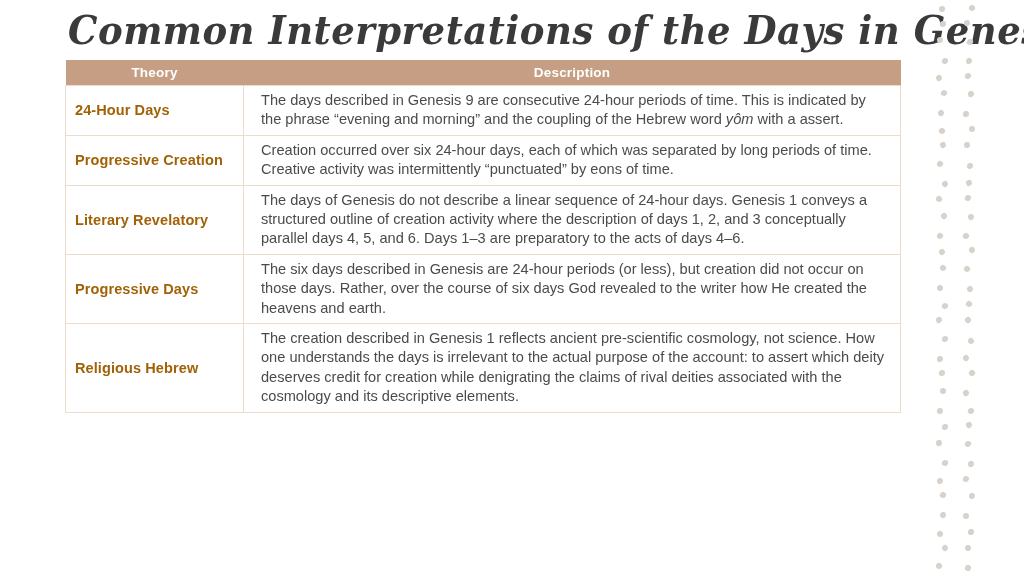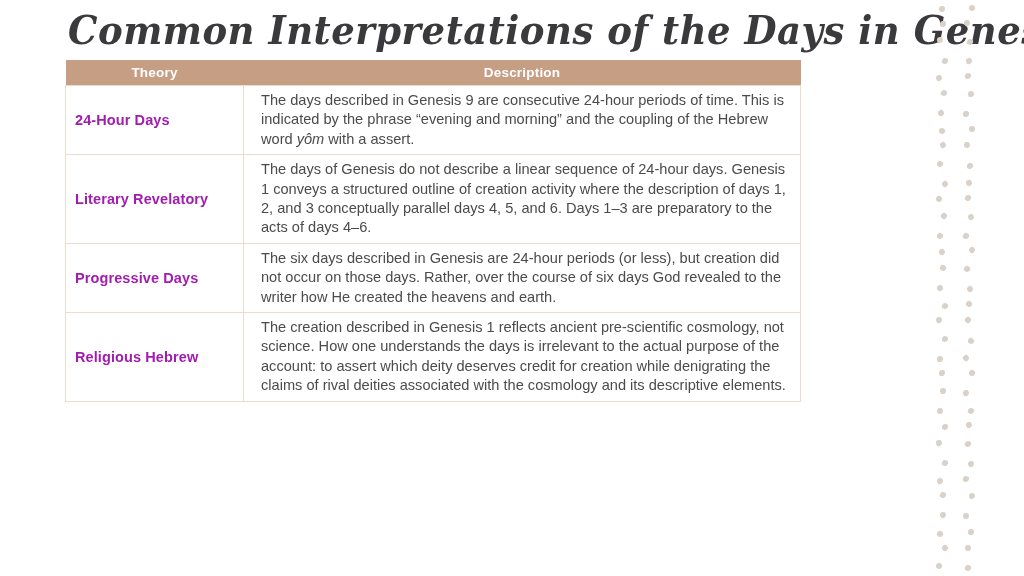--- a/index.html
+++ b/index.html
@@ -31,21 +31,21 @@
     letter-spacing: 0.5px;
     color: #3a3a3c;
     white-space: nowrap;
     transform: scaleY(1.04);
     transform-origin: left top;
   }
   .table-wrap {
     position: absolute;
     left: 65px;
     top: 60px;
-    width: 736px;
+    width: 836px;
   }
   table.theory-table {
     border-collapse: collapse;
     width: 100%;
     table-layout: fixed;
   }
   table.theory-table col.col-theory { width: 178px; }
   table.theory-table th {
     background: #c59e83;
     color: #ffffff;
@@ -55,21 +55,21 @@
     padding: 5px 2px;
     border: none;
     letter-spacing: 0.2px;
   }
   table.theory-table td {
     border: 1px solid #ecdccd;
     vertical-align: middle;
   }
   td.theory-cell {
     font-weight: bold;
-    color: #a21caf;
+    color: #a16207;
     font-size: 14.5px;
     padding: 5px 4px 5px 9px;
     letter-spacing: 0.1px;
   }
   td.desc-cell {
     color: #4b4b4a;
     font-size: 14.6px;
     line-height: 1.33;
     padding: 5px 10px 5px 17px;
   }
@@ -108,20 +108,24 @@
           <th>Description</th>
         </tr>
       </thead>
       <tbody id="table-body">
     <tr>
       <td class="theory-cell">24-Hour Days</td>
       <td class="desc-cell"><span>The days described in Genesis 9 are consecutive 24-hour periods of time. This is indicated by the phrase “evening and morning” and the coupling of the Hebrew word </span><span class="ital">yôm</span><span> with a assert.</span></td>
     </tr>
 
 
+    <tr>
+      <td class="theory-cell">Progressive Creation</td>
+      <td class="desc-cell"><span>Creation occurred over six 24-hour days, each of which was separated by long periods of time. Creative activity was intermittently “punctuated” by eons of time.</span></td>
+    </tr>
 
     <tr>
       <td class="theory-cell">Literary Revelatory</td>
       <td class="desc-cell"><span>The days of Genesis do not describe a linear sequence of 24-hour days. Genesis 1 conveys a structured outline of creation activity where the description of days 1, 2, and 3 conceptually parallel days 4, 5, and 6. Days 1–3 are preparatory to the acts of days 4–6.</span></td>
     </tr>
 
     <tr>
       <td class="theory-cell">Progressive Days</td>
       <td class="desc-cell"><span>The six days described in Genesis are 24-hour periods (or less), but creation did not occur on those days. Rather, over the course of six days God revealed to the writer how He created the heavens and earth.</span></td>
     </tr>

